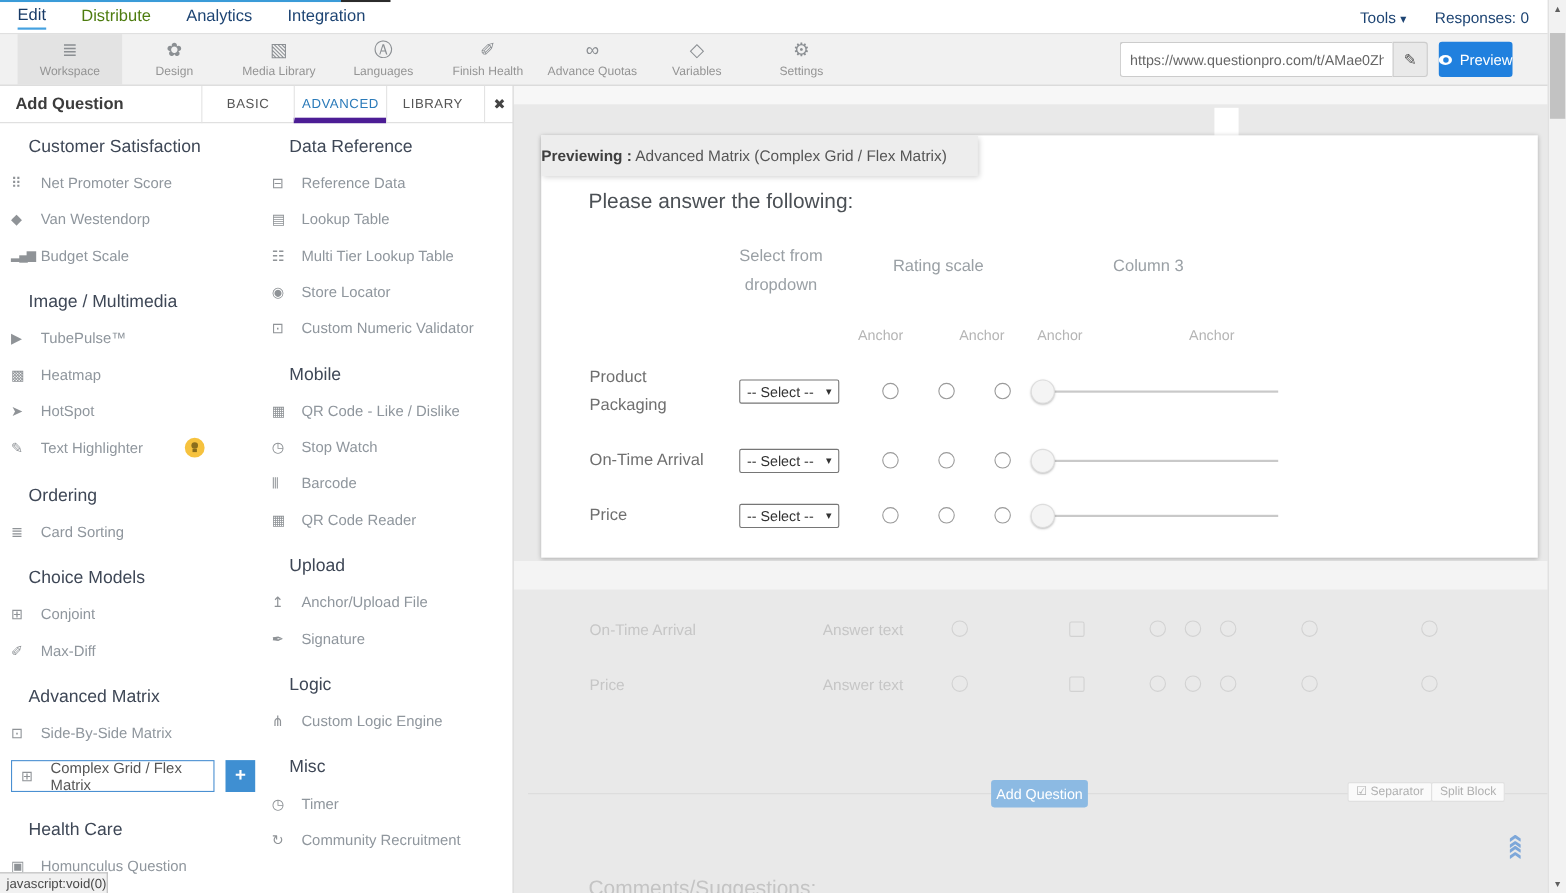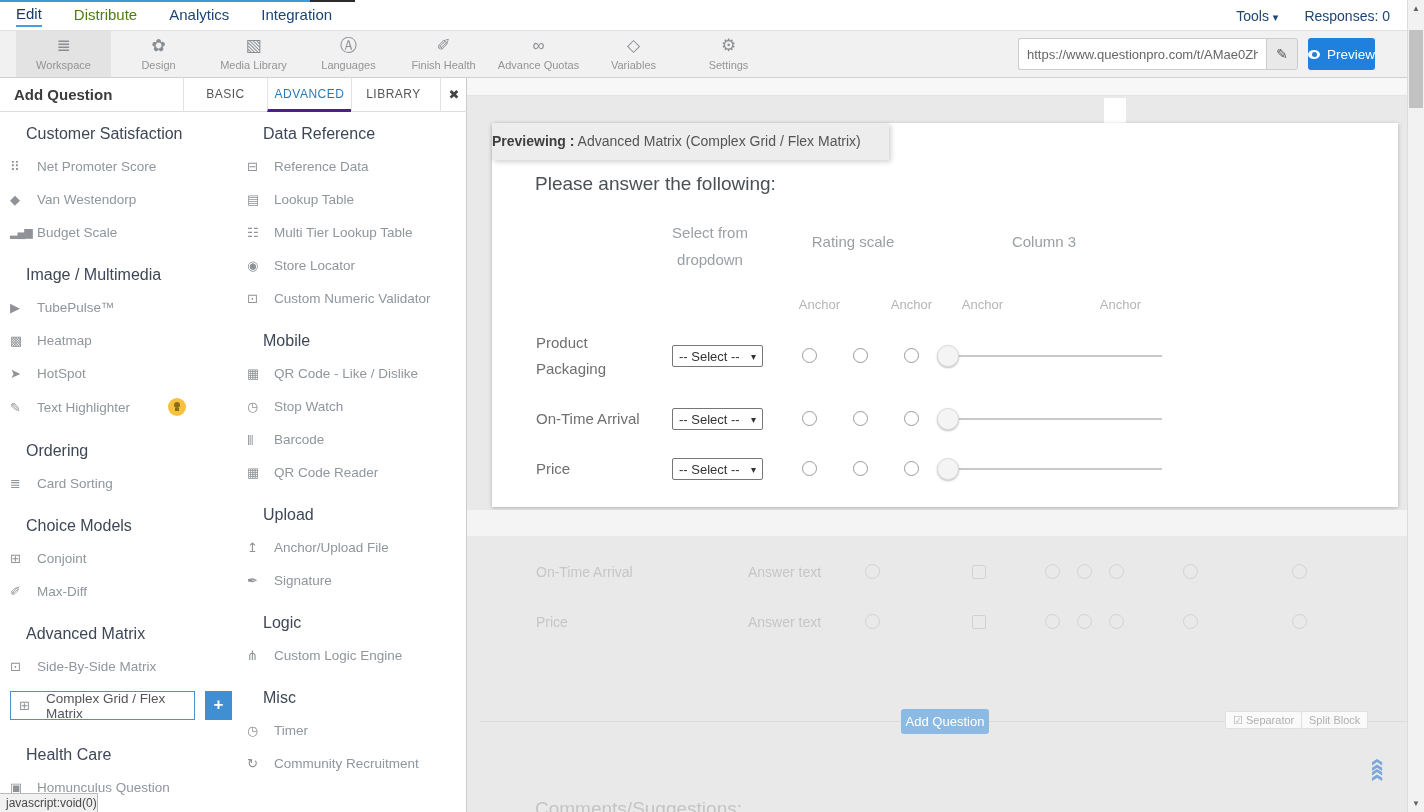--- a/index.html
+++ b/index.html
@@ -35,21 +35,21 @@
   .previewbtn { position:absolute; left:1308px; top:7px; width:67px; height:32px; background:#2080de; border-radius:3px; color:#fff; font-size:13.5px; display:flex; align-items:center; justify-content:center; gap:7px; cursor:pointer; }
   .eye { width:13px; height:9px; border-radius:50%/50%; background:#fff; position:relative; display:inline-block; }
   .eye::after { content:""; position:absolute; left:4px; top:2px; width:5px; height:5px; border-radius:50%; background:#2080de; }
 
   
   .panel { position:absolute; left:0; top:78px; width:467px; height:734px; background:#fff; border-right:1px solid #ccc; }
   .panelhead { position:absolute; left:0; top:0; width:467px; height:34px; border-bottom:1px solid #ddd; }
   .ptitle { position:absolute; left:14px; top:0; line-height:34px; font-size:15px; font-weight:bold; color:#3c3c3c; }
   .ptabs { position:absolute; left:183px; top:0; height:34px; display:flex; }
   .ptab { width:84px; height:34px; line-height:33px; text-align:center; font-size:12px; letter-spacing:.5px; color:#555; border-left:1px solid #e3e3e3; cursor:pointer; }
-  .ptab.active { color:#2a7ab9; border-bottom:3px solid #4c1d95; }
+  .ptab.active { color:#2a7ab9; border-bottom:5px solid #4c1d95; }
   .pclose { position:absolute; left:440px; top:0; width:27px; height:34px; border-left:1px solid #e3e3e3; text-align:center; line-height:34px; font-size:13px; color:#444; cursor:pointer; }
   .pcol { position:absolute; top:34px; }
   .pcol1 { left:10px; width:232px; }
   .pcol2 { left:247px; width:215px; }
   .sechead { font-size:16px; color:#3e4756; font-weight:500; margin:26px 0 15px 16px; }
   .pcol .sec:first-child .sechead { margin-top:13px; }
   .qitem { display:flex; align-items:center; margin-bottom:17px; cursor:pointer; min-height:16px; }
   .qicon { width:27px; font-size:13px; color:#8f9397; flex:none; line-height:15px; }
   .qicon.bars { font-size:11px; letter-spacing:-1px; }
   .qlabel { font-size:13.5px; color:#8f969d; }
@@ -67,21 +67,21 @@
   .whitepeek { position:absolute; left:637px; top:20px; width:22px; height:27px; background:#fff; }
 
   .card { position:absolute; left:25px; top:45px; width:906px; height:384px; background:#fff; box-shadow:0 1px 4px rgba(0,0,0,.25); }
   .prevstrip { position:absolute; left:0; top:0; width:397px; height:37px; background:#ededed; box-shadow:2px 2px 5px rgba(0,0,0,.18); line-height:37px; font-size:14px; color:#555; }
   .prevstrip b { color:#3f3f3f; }
   .question { position:absolute; left:43px; top:50px; font-size:19px; color:#4b5055; }
   .colhdr { position:absolute; font-size:15px; color:#9aa0a5; text-align:center; }
   .hdr1 { left:158px; top:96px; width:120px; line-height:27px; }
   .hdr2 { left:301px; top:110px; width:120px; }
   .hdr3 { left:492px; top:110px; width:120px; }
-  .anchor { position:absolute; top:174px; width:60px; text-align:right; font-size:13px; color:#b5b5b5; }
+  .anchor { position:absolute; top:174px; width:60px; text-align:left; font-size:13px; color:#b5b5b5; }
   .rowlabel { position:absolute; left:44px; width:104px; font-size:15px; color:#6f6f6f; line-height:26px; }
   .selectbox { position:absolute; width:91px; height:22px; border:1px solid #767676; border-radius:2px; background:#fff; display:flex; align-items:center; justify-content:space-between; padding:0 6px; font-size:13px; color:#333; cursor:pointer; }
   .selectbox .scaret { font-size:10px; color:#333; }
   .pradio { position:absolute; width:15px; height:15px; border:1px solid #9a9a9a; border-radius:50%; background:#fff; cursor:pointer; }
   .shandle { position:absolute; width:22px; height:22px; border-radius:50%; background:#f4f4f4; border:1px solid #ddd; box-shadow:0 1px 2px rgba(0,0,0,.25); cursor:pointer; }
   .strack { position:absolute; width:214px; height:2px; background:#c9c9c9; }
 
   .underband { position:absolute; left:0; top:432px; width:940px; height:26px; background:#f4f4f4; }
   .dimlabel { position:absolute; font-size:14px; color:#c6c6c6; }
   .dimradio { position:absolute; width:15px; height:15px; border:1px solid #d2d2d2; border-radius:50%; background:transparent; }

